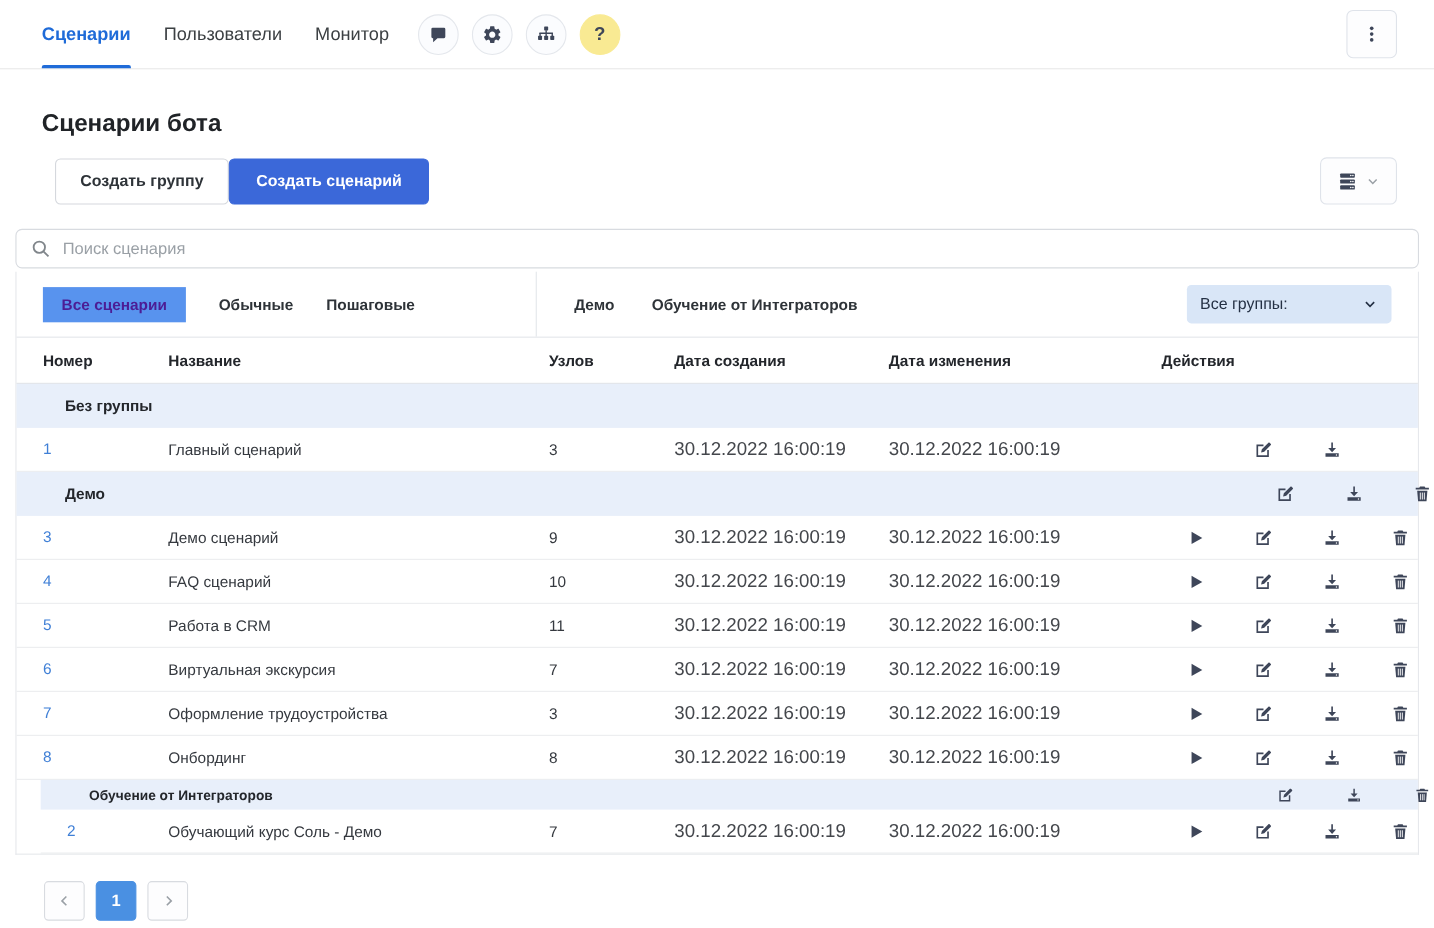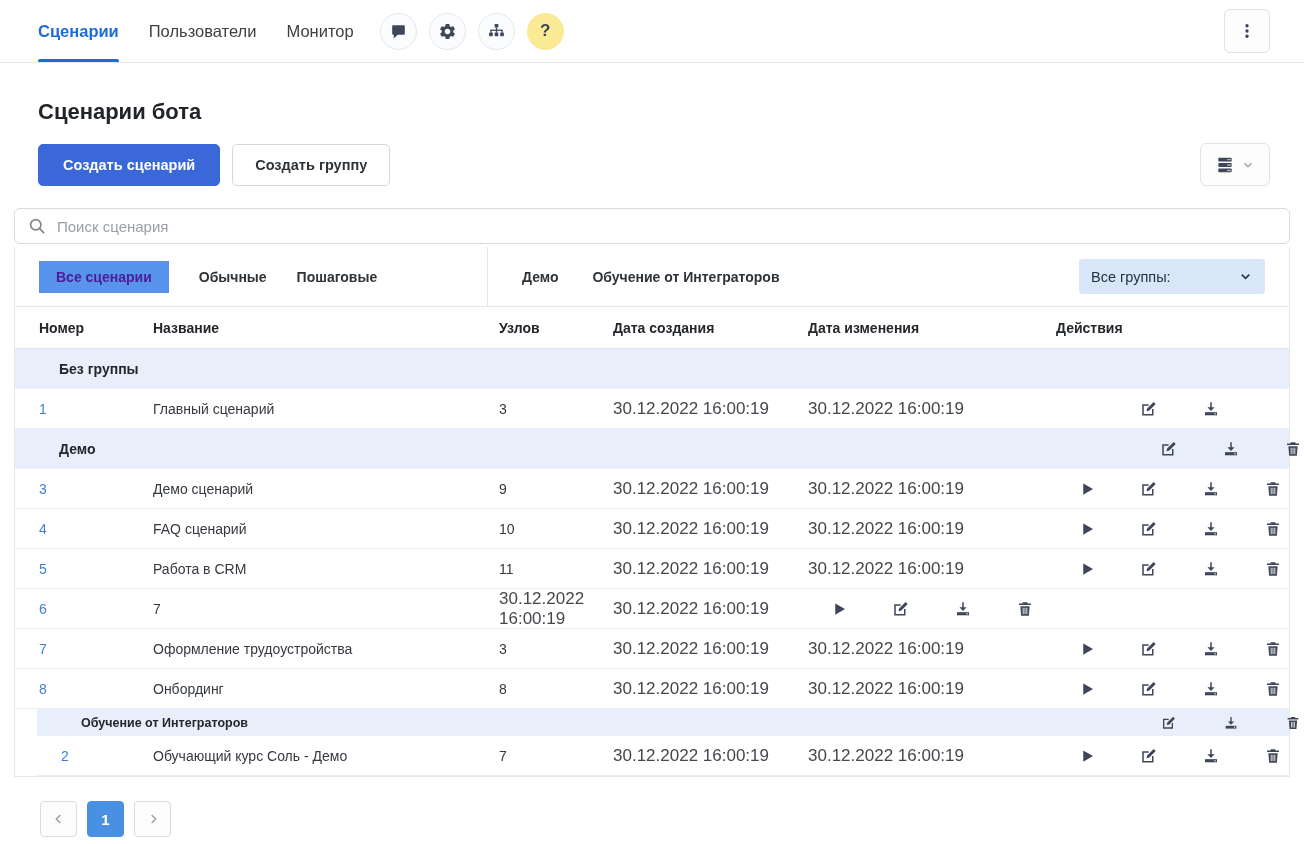--- a/index.html
+++ b/index.html
@@ -116,22 +116,22 @@
         <circle cx="12" cy="5" r="2.2"></circle>
         <circle cx="12" cy="12" r="2.2"></circle>
         <circle cx="12" cy="19" r="2.2"></circle>
       </svg>
   </button>
 </header>
 
 <h1 class="page-title">Сценарии бота</h1>
 
 <div class="actions-row">
+  <button class="btn btn-secondary">Создать группу</button>
   <button class="btn btn-primary">Создать сценарий</button>
-  <button class="btn btn-secondary">Создать группу</button>
   <button class="view-dropdown">
     <svg class="server" viewBox="0 0 24 24">
         <rect x="4" y="3.2" width="16" height="4.6" rx="1"></rect>
         <circle cx="15.6" cy="5.5" r="0.85" fill="#fff"></circle>
         <circle cx="17.9" cy="5.5" r="0.85" fill="#fff"></circle>
         <rect x="4" y="9.7" width="16" height="4.6" rx="1"></rect>
         <circle cx="15.6" cy="12" r="0.85" fill="#fff"></circle>
         <circle cx="17.9" cy="12" r="0.85" fill="#fff"></circle>
         <rect x="4" y="16.2" width="16" height="4.6" rx="1"></rect>
         <circle cx="15.6" cy="18.5" r="0.85" fill="#fff"></circle>
@@ -342,20 +342,21 @@
               <path d="M5.8 8.2h12.4L17.1 21H6.9z"></path>
               <rect x="9" y="10.4" width="1.1" height="8.4" fill="#fff"></rect>
               <rect x="11.45" y="10.4" width="1.1" height="8.4" fill="#fff"></rect>
               <rect x="13.9" y="10.4" width="1.1" height="8.4" fill="#fff"></rect>
             </svg>
           </button>
         </div>
       </div>
       <div class="trow drow">
         <div class="c-num"><a>6</a></div>
+        <div class="c-name">Виртуальная экскурсия</div>
         <div class="c-nodes">7</div>
         <div class="c-date">30.12.2022 16:00:19</div>
         <div class="c-date">30.12.2022 16:00:19</div>
         <div class="acts">
           <button class="slot">
             <svg viewBox="0 0 24 24">
               <path d="M7 4.5v15l13-7.5z"></path>
             </svg>
           </button>
           <button class="slot">

